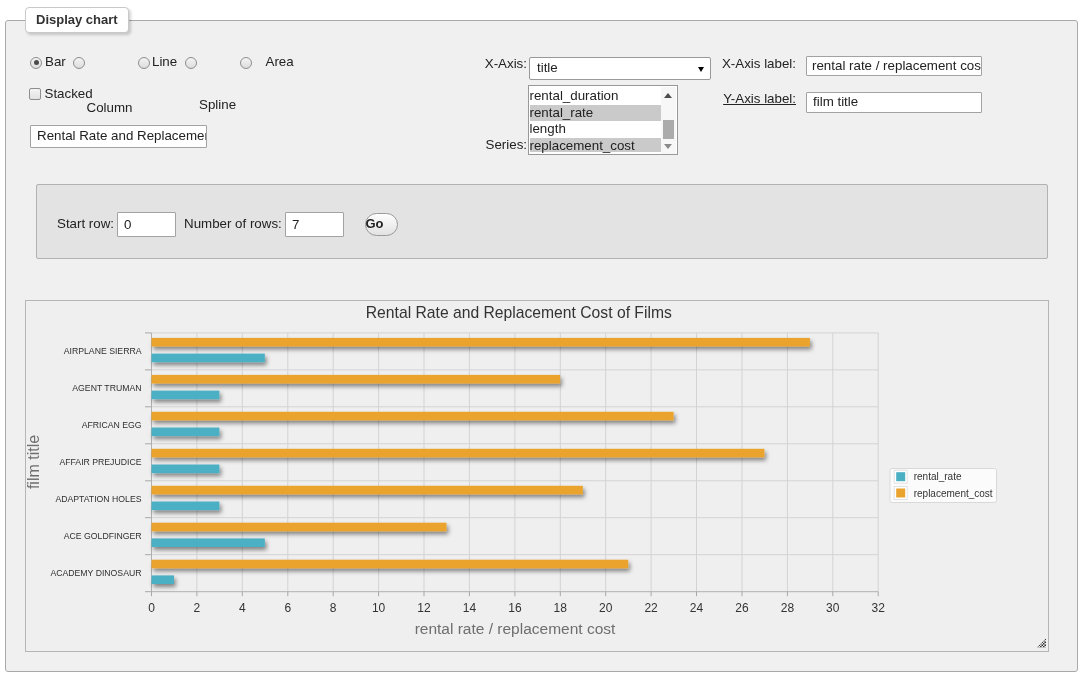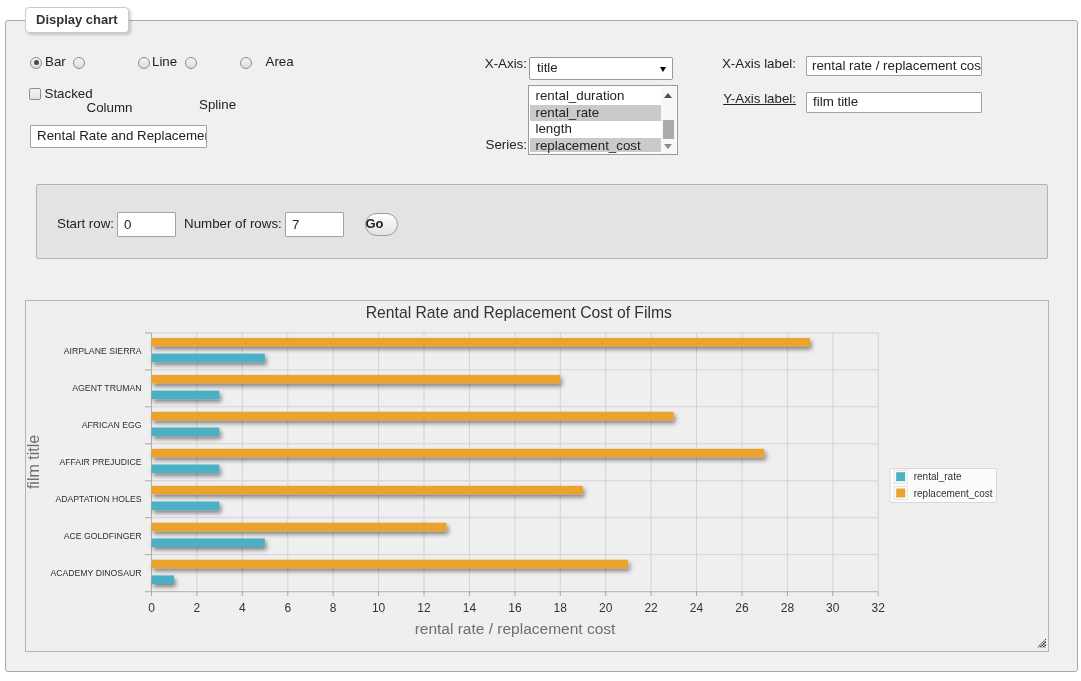--- a/index.html
+++ b/index.html
@@ -17,29 +17,29 @@
 .rdot { position:absolute; left:2.5px; top:2.5px; width:5px; height:5px; border-radius:50%; background:#4a4a4a; }
 .checkbox { position:absolute; width:12px; height:12px; border:1px solid #8e8e8e; border-radius:2px;
   background:linear-gradient(#f4f4f4,#e2e2e2); }
 .tinput { position:absolute; background:#fff; border:1px solid #a2a2a2; border-radius:1px;
   font-size:13.33px; color:#222; line-height:21px; padding:0 6px; white-space:nowrap; overflow:hidden; }
 #startpanel { position:absolute; left:36px; top:184px; width:1012px; height:75px;
   background:#e3e3e3; border:1px solid #b2b2b2; border-radius:2px; }
 #gobtn { position:absolute; left:364.5px; top:213px; width:33px; height:22.5px; border-radius:11.5px;
   background:linear-gradient(#fefefe,#e2e2e2); border:1px solid #9a9a9a; font-size:13px; font-weight:bold;
   color:#222; line-height:20.5px; }
-#selectbox { position:absolute; left:529px; top:57px; width:144px; height:23px; background:#fff;
+#selectbox { position:absolute; left:529px; top:57px; width:182px; height:23px; background:#fff;
   border:1px solid #999; border-radius:2px; }
 #selectbox .stext { position:absolute; left:7px; top:1.5px; font-size:13.33px; color:#222; }
 #selectbox .arrow { position:absolute; right:6px; top:9px; width:0; height:0;
   border-left:3.6px solid transparent; border-right:3.6px solid transparent; border-top:5.8px solid #000; }
 #listbox { position:absolute; left:527.5px; top:85px; width:150px; height:70px; background:#fff;
   border:1px solid #999; overflow:hidden; }
 .opt { position:absolute; left:1px; width:133px; height:16.6px; font-size:13.33px; color:#222;
-  padding-left:6px; line-height:16.4px; white-space:nowrap; }
+  line-height:16.4px; white-space:nowrap; }
 .optsel { background:#cacaca; }
 #sbar { position:absolute; right:1px; top:1px; width:14.5px; height:68px; background:#f7f7f7; }
 .sarrow { position:absolute; left:3.2px; width:0; height:0; border-left:4px solid transparent; border-right:4px solid transparent; }
 #sthumb { position:absolute; left:1.5px; top:33px; width:11.5px; height:19px; background:#ababab; }
 #chart { position:absolute; left:24.5px; top:300px; width:1024.5px; height:351.5px;
   background:#efefef; border:1px solid #b5b5b5; }
 </style>
 </head>
 <body>
 <div id="page">

